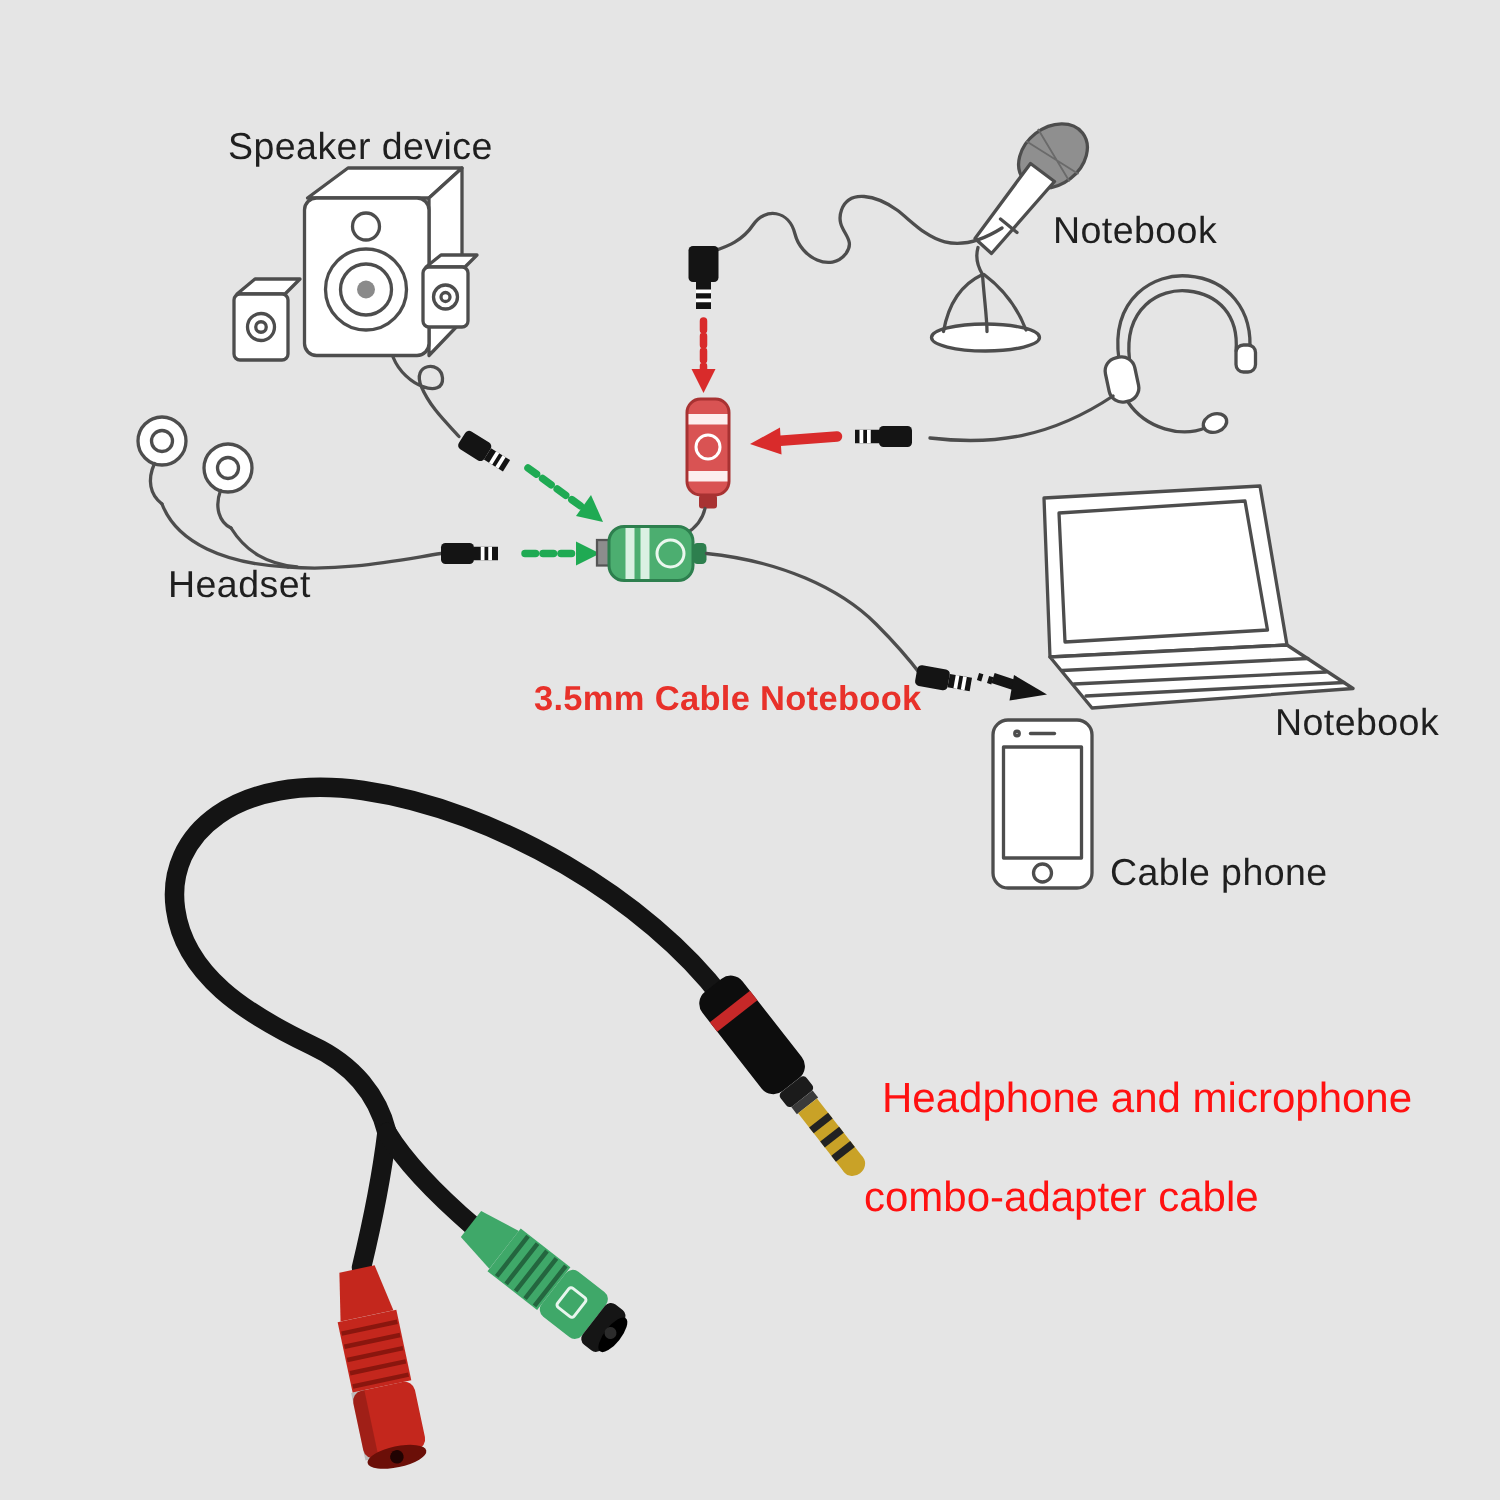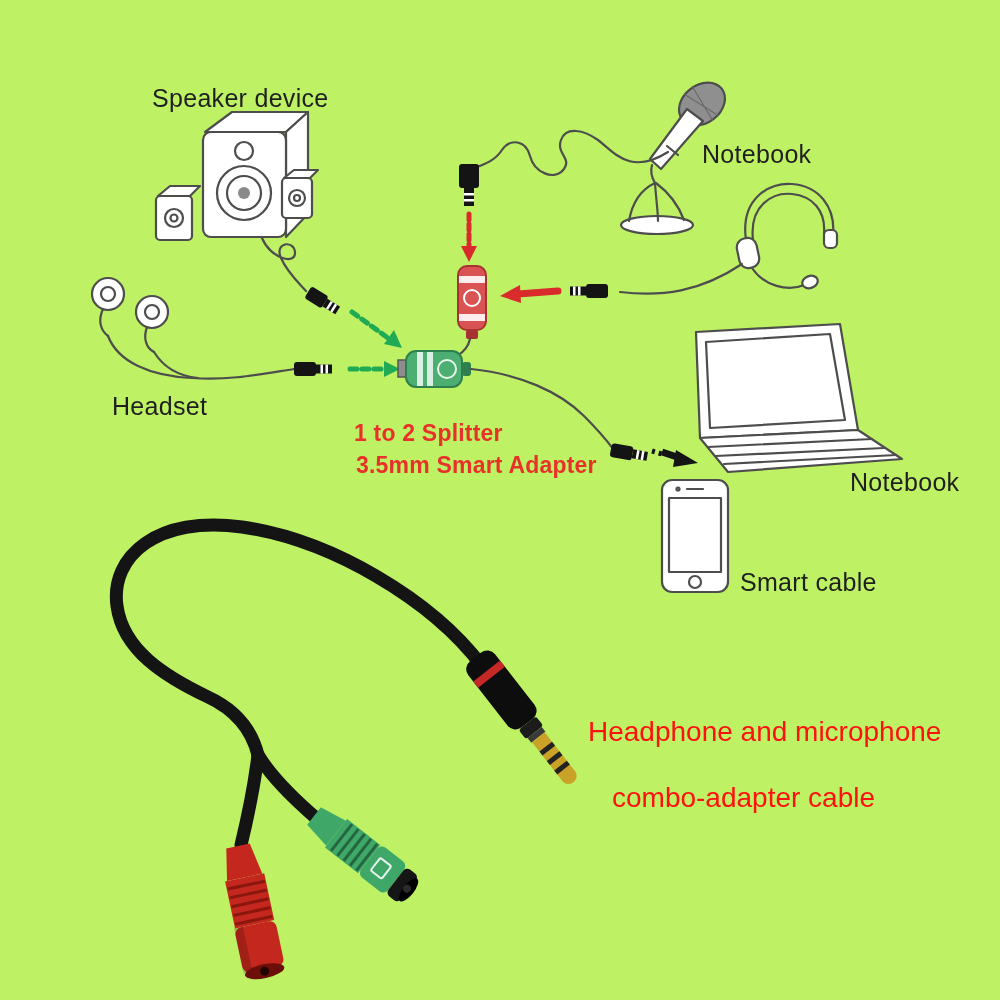--- a/index.html
+++ b/index.html
@@ -1,20 +1,20 @@
 <!DOCTYPE html>
 <html style="--label-text: #1f1f1f; --splitter-text: #e8312a; --arrow-green: #1faa53; --arrow-red: #d92b2b; --line-art: #4d4d4d; --caption-color: #ff1111; --cable: #141414; --plug-gold: #c9a227; --plug-ring: #c62828; --connector-red: #c4271d; --connector-green: #3fa869;"><head>
 <meta charset="utf-8">
 <style>
   html, body { margin:0; padding:0; }
   body {
     width:1000px; height:1000px; overflow:hidden; background:#ffffff;
     font-family:"Liberation Sans", sans-serif;
   }
-  .stage { position:relative; width:1000px; height:1000px; background:#bef264; }
+  .stage { position:relative; width:1000px; height:1000px; background:#e5e5e5; }
   .stage svg { position:absolute; left:0; top:0; }
 
   
   .txt { position:absolute; white-space:nowrap; font-family:"Liberation Sans", sans-serif; }
   .lbl { color:var(--label-text,#1f1f1f); font-size:25px; font-weight:500; letter-spacing:.3px; }
   .lbl-red { color:var(--splitter-text,#e8312a); font-size:23px; font-weight:700; letter-spacing:.2px; }
   .caption { color:var(--caption-color,#ff1111); font-size:28px; font-weight:400; }
 
   
   .la  { fill:none; stroke:var(--line-art,#4d4d4d); stroke-width:2.2; stroke-linecap:round; stroke-linejoin:round; }
@@ -227,23 +227,22 @@
       <rect class="cgreen" x="-19" y="70" width="38" height="34" rx="6"></rect>
       <rect x="-8" y="78" width="16" height="14" rx="2" fill="none" stroke="#e8f5ee" stroke-width="2"></rect>
       <rect x="-17" y="104" width="34" height="16" rx="5" fill="#151515"></rect>
       <ellipse cx="0" cy="120" rx="14" ry="5.5" fill="#000000"></ellipse>
       <circle cx="0" cy="118" r="4" fill="#2b2b2b"></circle>
     </g>
   </svg>
 
   <div class="txt lbl" style="left:152px; top:84px;">Speaker device</div>
   <div class="txt lbl" style="left:702px; top:140px;">Notebook</div>
-  <div class="txt lbl" style="left:112px; top:392px;">Headset</div>
+  <div class="txt lbl" style="left:112px; top:376px;">Headset</div>
   <div class="txt lbl" style="left:806px; top:468px;margin-left:44px;">Notebook</div>
-  <div class="txt lbl" style="left:740px; top:568px;">Smart cable</div>
-
-  <div class="txt lbl-red" style="left:354px; top:420px;">1 to 2 Splitter</div>
-  <div class="txt lbl-red" style="left:356px; top:452px;">3.5mm Smart Adapter</div>
+  <div class="txt lbl" style="left:740px; top:568px;">Cable phone</div>
+
+  <div class="txt lbl-red" style="left:356px; top:452px;">3.5mm Cable Notebook</div>
 
   <div class="txt caption" style="left:588px; top:716px;text-align:right;">Headphone and microphone</div>
-  <div class="txt caption" style="left:612px; top:782px;">combo-adapter cable</div>
+  <div class="txt caption" style="left:576px; top:782px;">combo-adapter cable</div>
 
 </div>
 
 </body></html>

